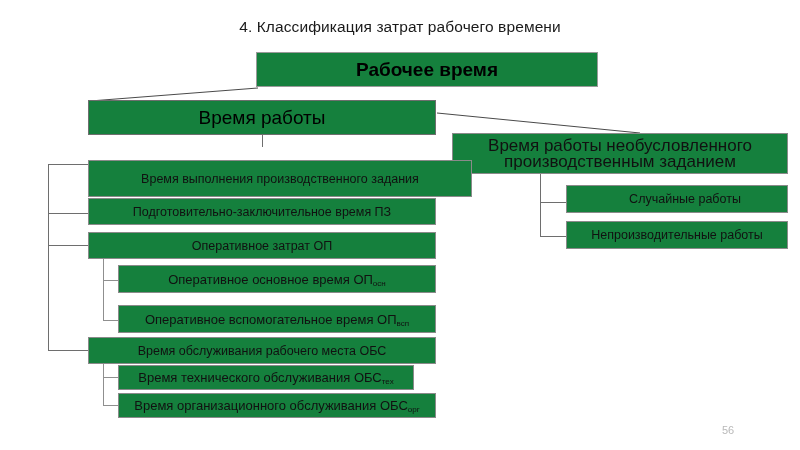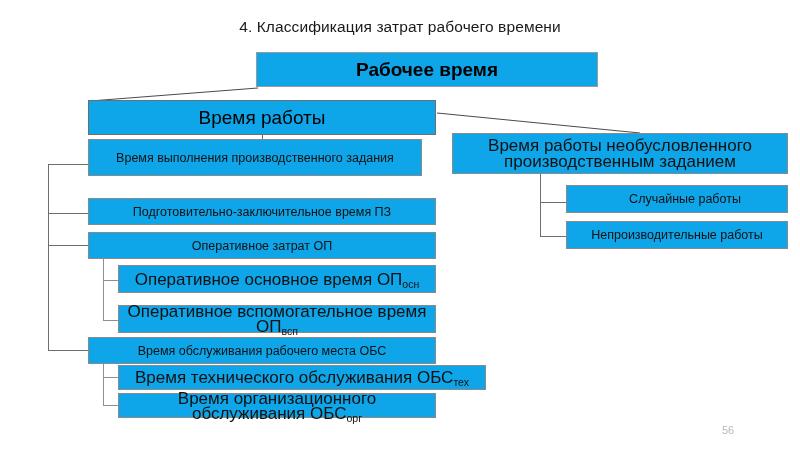--- a/index.html
+++ b/index.html
@@ -39,21 +39,21 @@
     left: 722px;
     top: 424px;
     font-size: 11px;
     color: #b9b9b9;
   }
 
   
   .node {
     position: absolute;
     box-sizing: border-box;
-    background: #0ea5e9;
+    background: #15803d;
     border: 1px solid #8a8a8a;
     display: flex;
     align-items: center;
     justify-content: center;
     text-align: center;
     z-index: 3;
   }
   .node .label {
     display: block;
     width: 100%;
@@ -85,21 +85,21 @@
     line-height: 16px;
     font-weight: normal;
     color: #111111;
   }
   .node.lvl2 {
     font-size: 12.5px;
     line-height: 16px;
     color: #111111;
   }
   .node.lvl3 {
-    font-size: 17px;
+    font-size: 13px;
     line-height: 15px;
     color: #111111;
   }
 
   
   .conn {
     position: absolute;
     background: #6e6e6e;
     z-index: 1;
   }
@@ -166,21 +166,21 @@
   </div>
 
   <div class="node lvl2" style="left:566px; top:185px; width:222px; height:28px;padding-left:16px;">
     <span class="label">Случайные работы</span>
   </div>
 
   <div class="node lvl2" style="left:566px; top:221px; width:222px; height:28px;">
     <span class="label">Непроизводительные работы</span>
   </div>
 
-  <div class="node lvl2" style="left:88px; top:139px; width:334px; height:37px;">
+  <div class="node lvl2" style="left:88px; top:160px; width:384px; height:37px;">
     <span class="label">Время выполнения производственного задания</span>
   </div>
 
   <div class="node lvl2" style="left:88px; top:198px; width:348px; height:27px;">
     <span class="label">Подготовительно-заключительное время ПЗ</span>
   </div>
 
   <div class="node lvl2" style="left:88px; top:232px; width:348px; height:27px;">
     <span class="label">Оперативное затрат ОП</span>
   </div>
@@ -190,21 +190,21 @@
   </div>
 
   <div class="node lvl3" style="left:118px; top:305px; width:318px; height:28px;">
     <span class="label"><span>Оперативное вспомогательное время ОП</span><sub>всп</sub></span>
   </div>
 
   <div class="node lvl2" style="left:88px; top:337px; width:348px; height:27px;">
     <span class="label">Время обслуживания рабочего места ОБС</span>
   </div>
 
-  <div class="node lvl3" style="left:118px; top:365px; width:368px; height:25px;">
+  <div class="node lvl3" style="left:118px; top:365px; width:296px; height:25px;">
     <span class="label"><span>Время технического обслуживания ОБС</span><sub>тех</sub></span>
   </div>
 
   <div class="node lvl3" style="left:118px; top:393px; width:318px; height:25px;">
     <span class="label"><span>Время организационного обслуживания ОБС</span><sub>орг</sub></span>
   </div>
 
   <div id="page-number">56</div>
 
 </div>

